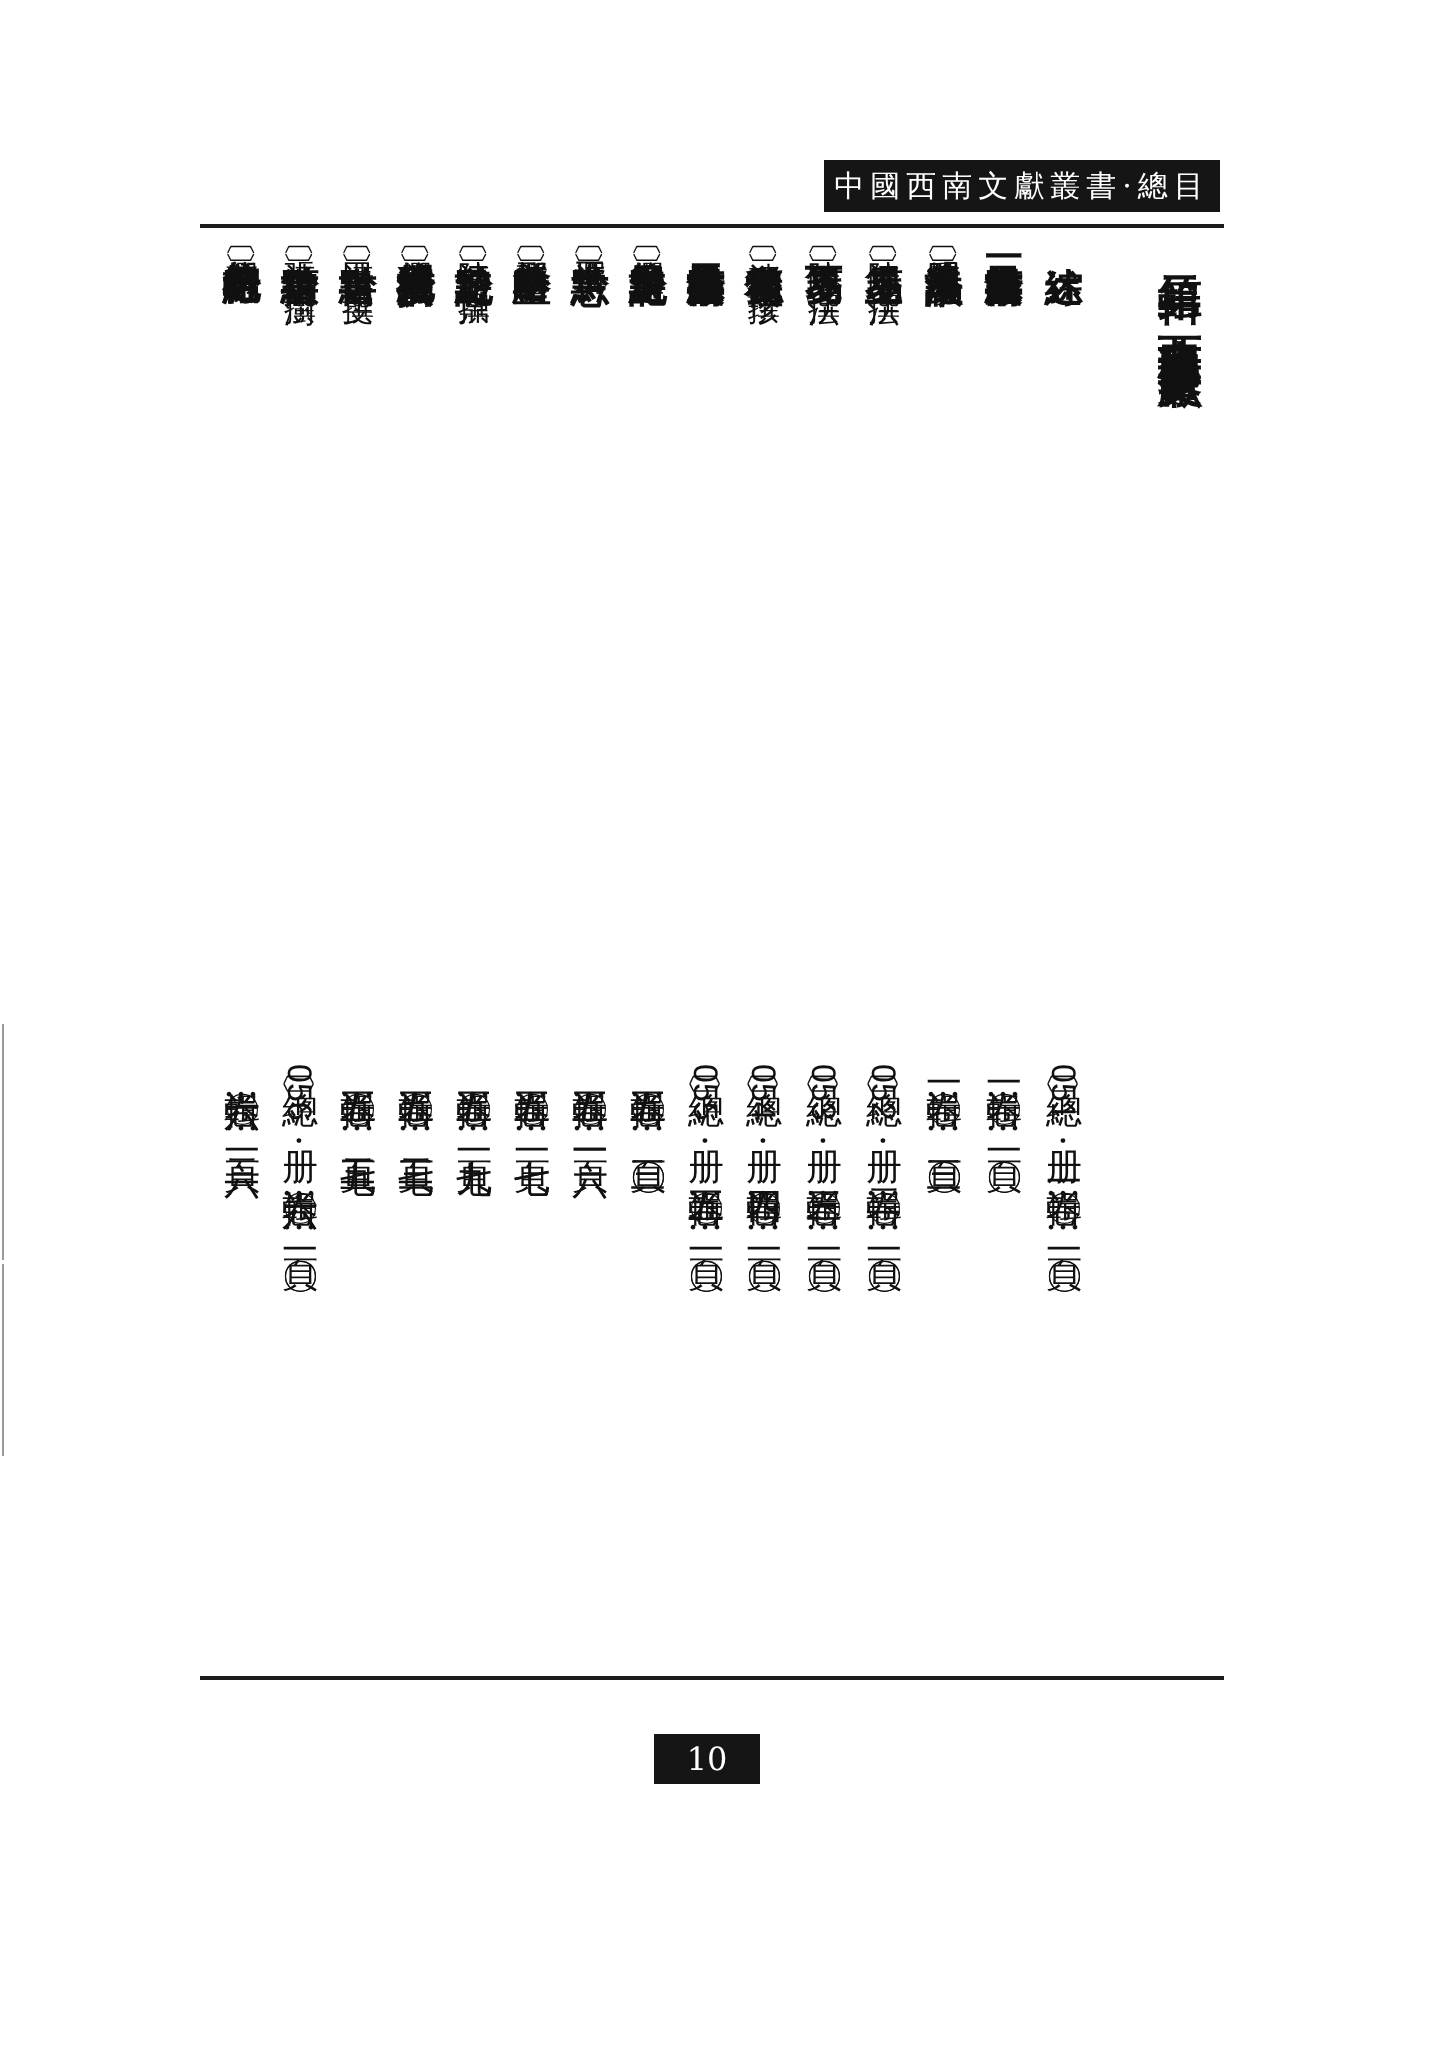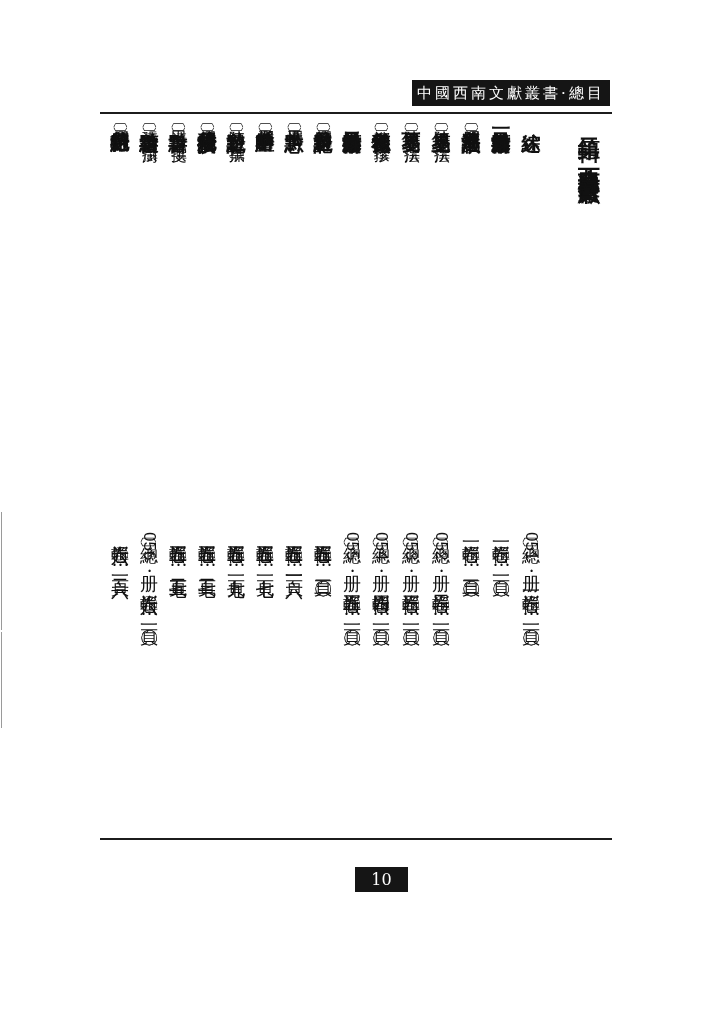--- a/index.html
+++ b/index.html
@@ -19,21 +19,21 @@
     }
     .col .author { font-weight: normal; font-size: 16px; }
     .col .gap { display: inline-block; }
     .heading { font-size: 22px; font-weight: bold; letter-spacing: 2px; }
     .ref { position: absolute; writing-mode: vertical-rl; white-space: nowrap; font-size: 18px; line-height: 22px; font-weight: normal; }
     .ref .num { text-orientation: sideways; font-family: "Liberation Sans", sans-serif; font-size: 17px; }
     .ref .cjk { text-orientation: upright; }
     .ref .dots { text-orientation: upright; letter-spacing: -4px; }
     .page-num {
       position: absolute; left: 327px; top: 867px; width: 53px; height: 25px; background: #151515; color: #fff;
-      font-size: 16px; display: flex; align-items: center; justify-content: center; margin-left: 28px;
+      font-size: 16px; display: flex; align-items: center; justify-content: center;
     }
   </style>
 </head>
 <body>
 
 <div class="edge-line" style="top:512px;height:118px;"></div>
 <div class="edge-line" style="top:632px;height:96px;"></div>
 
 <div class="header-band">中國西南文獻叢書·總目</div>
 <div class="rule" style="top:112px;"></div>

